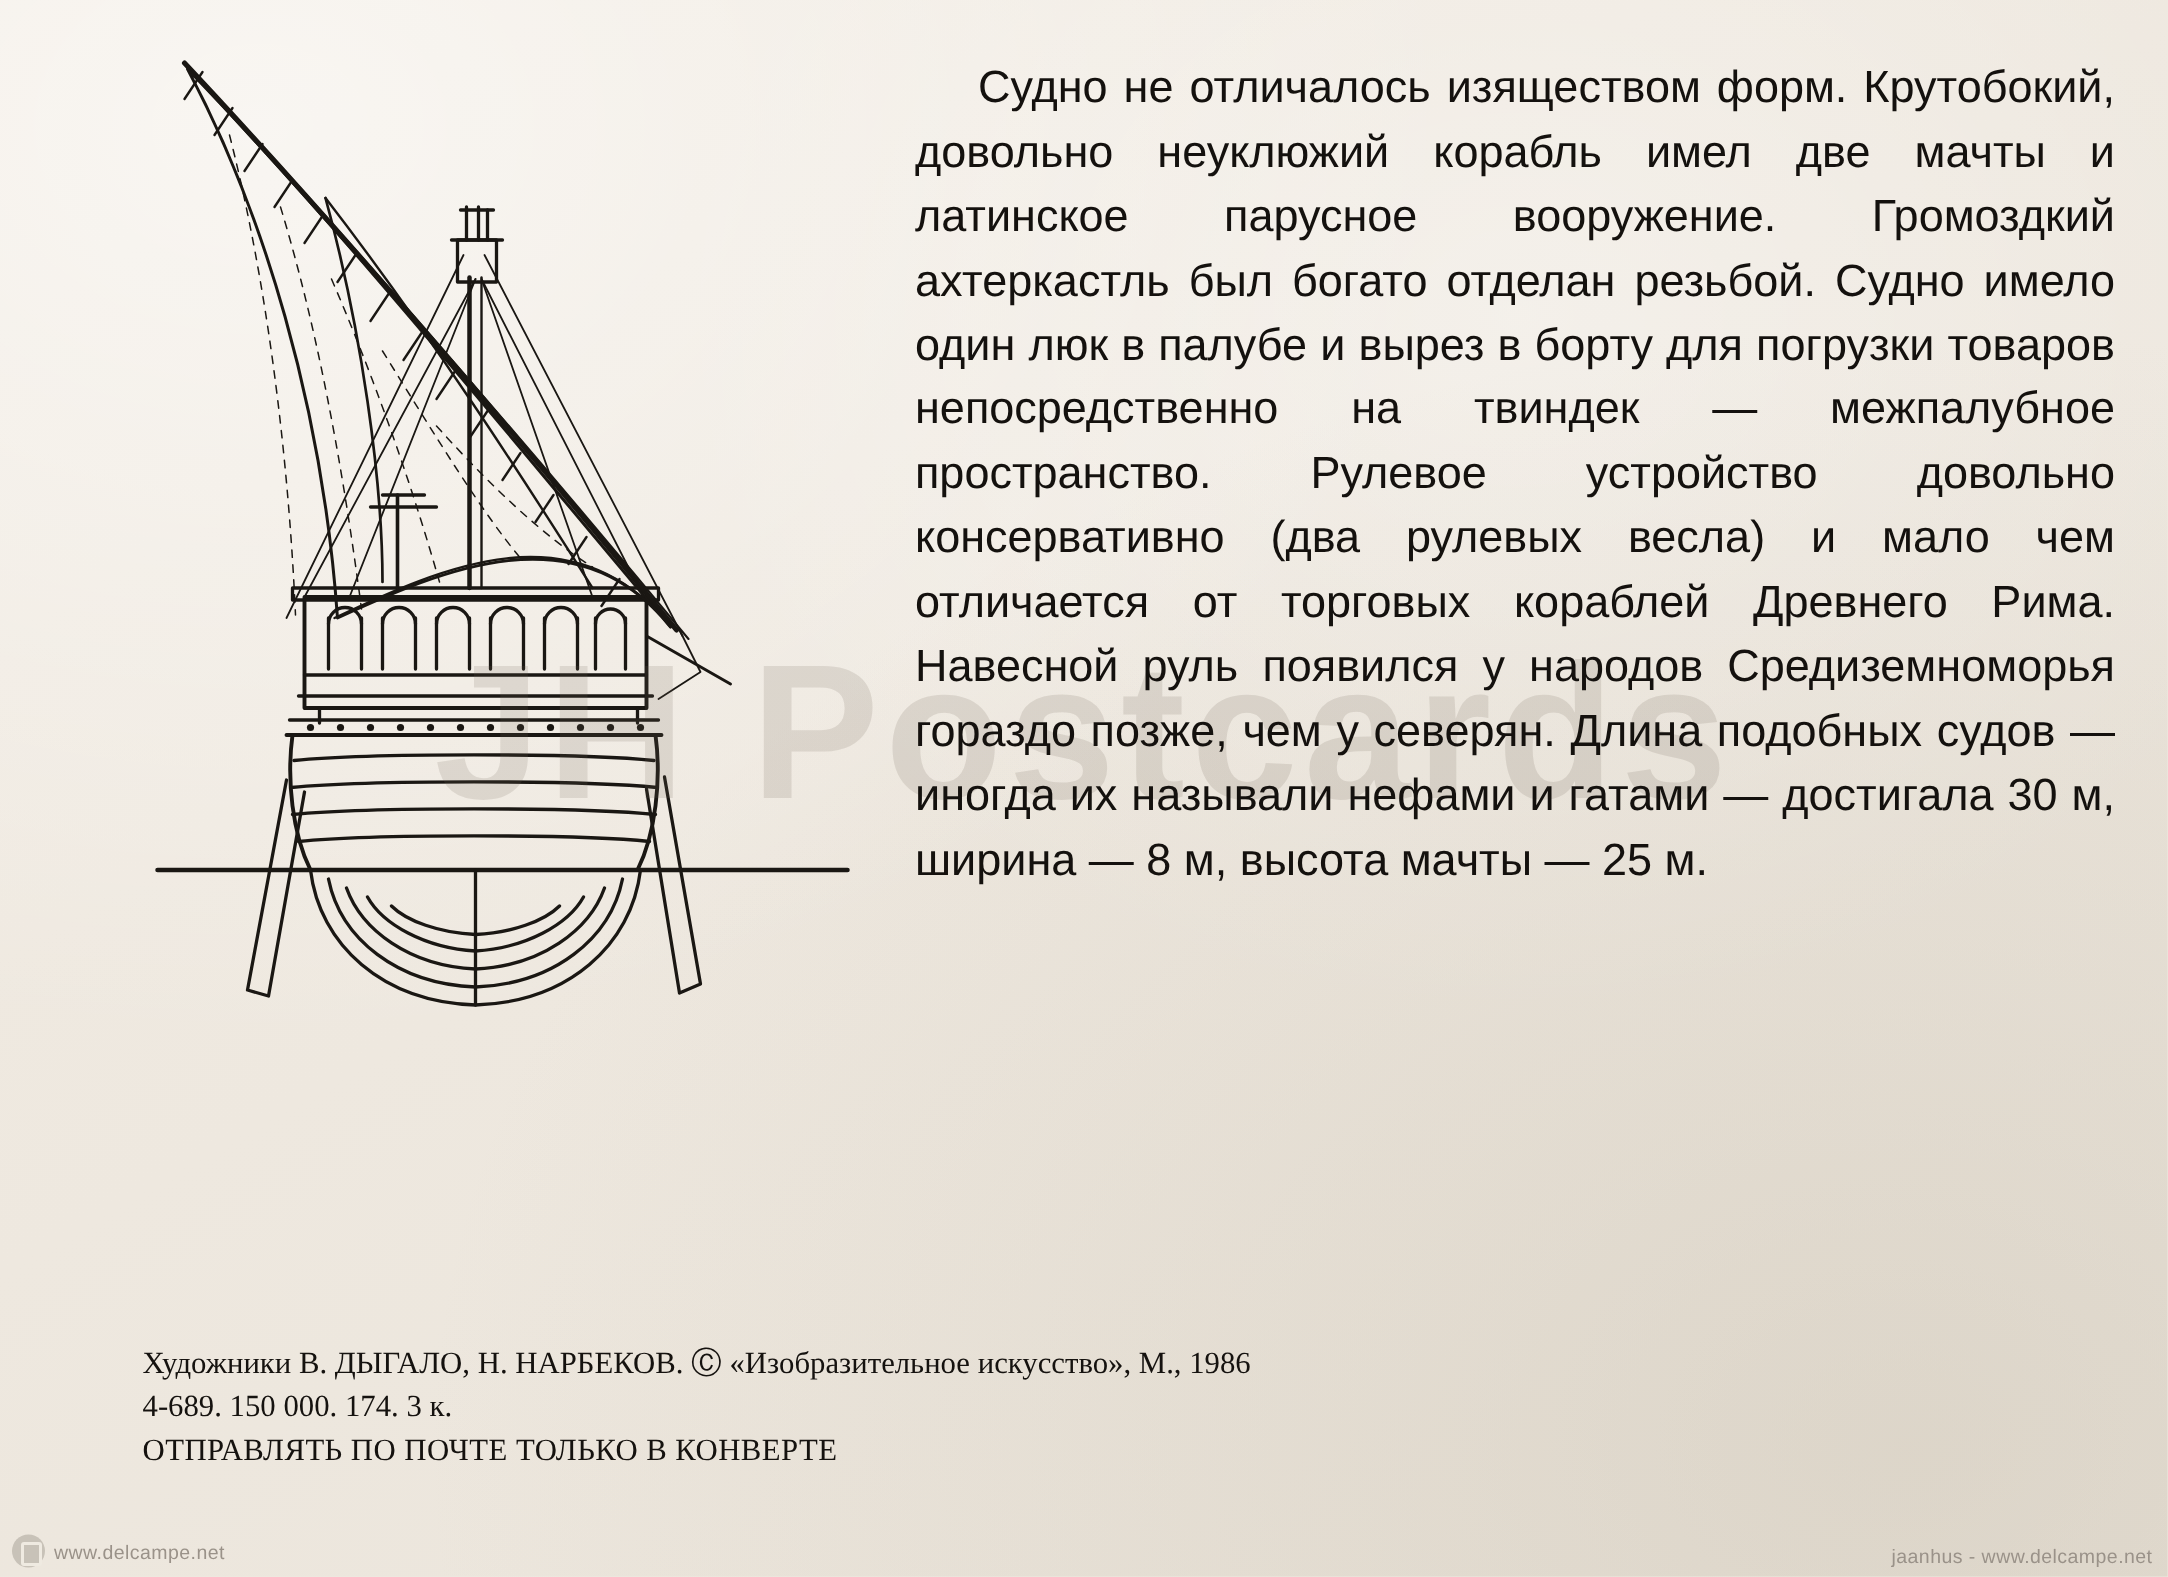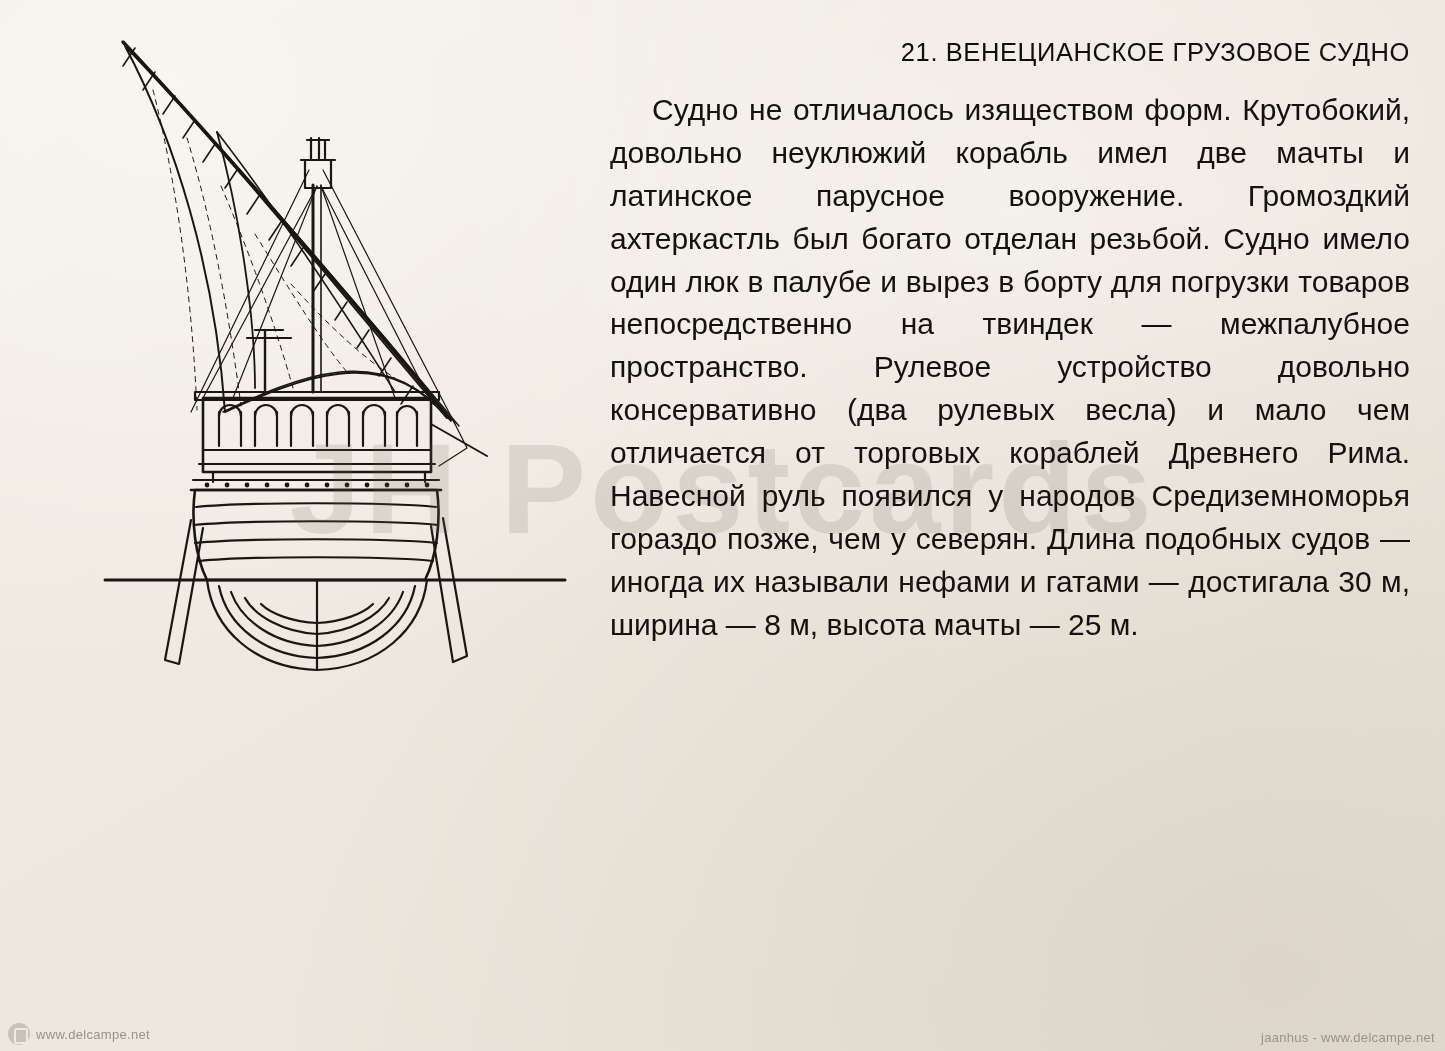--- a/index.html
+++ b/index.html
@@ -269,23 +269,27 @@
         </g>
 
         <path d="M336 404 L 392 436" stroke-width="2"></path>
       </g>
     </svg>
   </div>
 
   <div class="watermark">JH Postcards</div>
 
   <div class="text-col">
-    <h1 class="doc-title">21. ВЕНЕЦИАНСКОЕ ГРУЗОВОЕ СУДНО</h1>
     <p class="body-par">Судно не отличалось изяществом форм. Крутобокий, довольно неуклюжий корабль имел две мачты и латинское парусное вооружение. Громоздкий ахтеркастль был богато отделан резьбой. Судно имело один люк в палубе и вырез в борту для погрузки товаров непосредственно на твиндек — межпалубное пространство. Рулевое устройство довольно консервативно (два рулевых весла) и мало чем отличается от торговых кораблей Древнего Рима. Навесной руль появился у народов Средиземноморья гораздо позже, чем у северян. Длина подобных судов — иногда их называли нефами и гатами — достигала 30 м, ширина — 8 м, высота мачты — 25 м.</p>
   </div>
 
+  <div class="footer">
+    <div class="footer-line">Художники В. ДЫГАЛО, Н. НАРБЕКОВ. Ⓒ «Изобразительное искусство», М., 1986</div>
+    <div class="footer-line">4-689. 150 000. 174. 3 к.</div>
+    <div class="footer-line caps">ОТПРАВЛЯТЬ ПО ПОЧТЕ ТОЛЬКО В КОНВЕРТЕ</div>
+  </div>
 
   <div class="banner banner-left">
     <span class="delcampe-mark"></span>
     <span>www.delcampe.net</span>
   </div>
   <div class="banner banner-right">jaanhus - www.delcampe.net</div>
 </div>
 
 </body></html>

